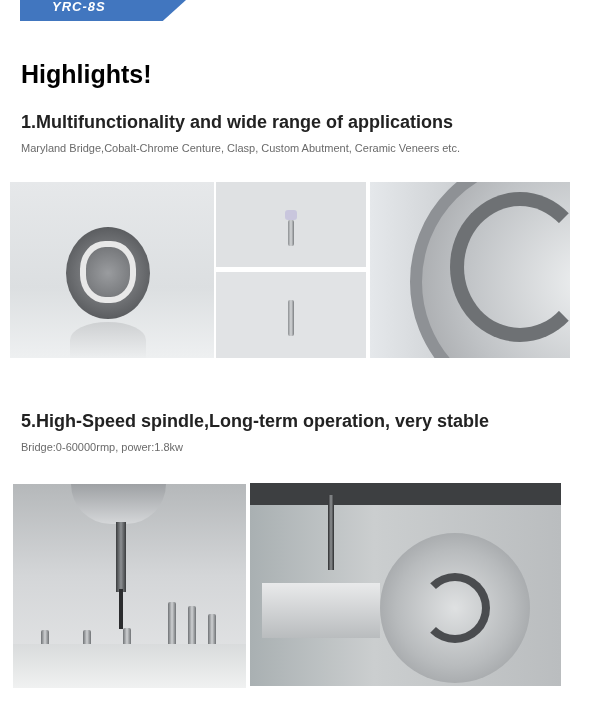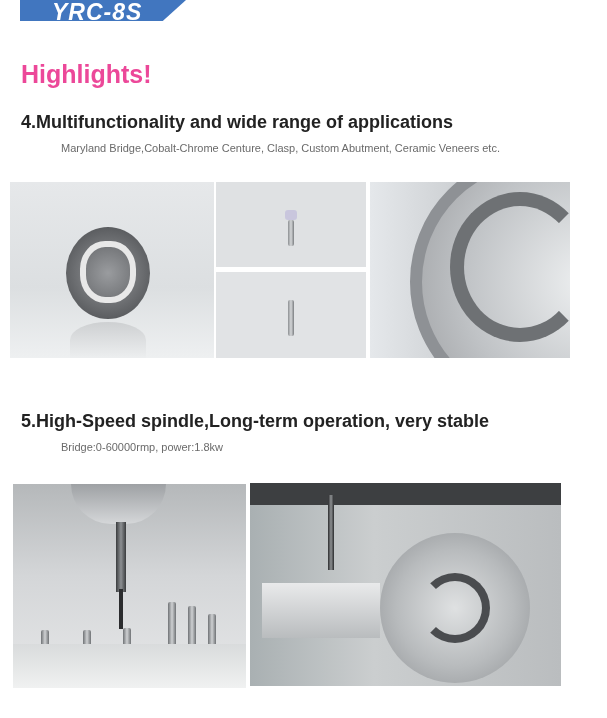--- a/index.html
+++ b/index.html
@@ -1,21 +1,21 @@
 <!DOCTYPE html>
 <html><head>
 <meta charset="utf-8">
 <style>
   html, body { margin:0; padding:0; background:#ffffff; }
   body { width:607px; height:718px; position:relative; overflow:hidden; font-family:"Liberation Sans", "DejaVu Sans", sans-serif; }
   .banner { position:absolute; left:20px; top:0; width:166px; height:21px; background:#4176bf; clip-path:polygon(0 0,100% 0,86% 100%,0 100%); }
-  .banner-text { position:absolute; left:52px; top:-1px; font-weight:bold; font-style:italic; font-size:23px; color:#ffffff; letter-spacing:1px;text-align:center; }
-  .title { position:absolute; left:21px; top:60px; font-size:25px; font-weight:bold; color:#ec4899; }
+  .banner-text { position:absolute; left:52px; top:-1px; font-weight:bold; font-style:italic; font-size:13px; color:#ffffff; letter-spacing:1px;text-align:center; }
+  .title { position:absolute; left:21px; top:60px; font-size:25px; font-weight:bold; color:#000000; }
   .h2 { position:absolute; left:21px; font-size:18px; font-weight:bold; color:#222222; }
-  .sub { position:absolute; left:21px; font-size:11px; color:#6a6a6a;margin-left:40px; }
+  .sub { position:absolute; left:21px; font-size:11px; color:#6a6a6a; }
   .photo { position:absolute; overflow:hidden; }
   
   .p-disc { left:10px; top:182px; width:204px; height:176px; background:linear-gradient(180deg,#e6e8ea 0%,#dcdfe1 60%,#eef0f1 100%); }
   .disc { position:absolute; left:56px; top:45px; width:84px; height:92px; border-radius:50%; background:radial-gradient(circle at 50% 50%,#9a9c9f 0%,#5e6063 70%,#3f4143 100%); }
   .disc-inner { position:absolute; left:14px; top:14px; width:56px; height:62px; border-radius:45%; border:6px solid #e8e8e8; box-sizing:border-box; }
   .disc-reflect { position:absolute; left:60px; top:140px; width:76px; height:36px; border-radius:50% 50% 0 0; background:linear-gradient(180deg,#c8cacc,#eceeef); opacity:.8; }
   .p-abut1 { left:216px; top:182px; width:150px; height:85px; background:#dfe1e3; }
   .p-abut2 { left:216px; top:272px; width:150px; height:86px; background:#e1e3e5; }
   .abut { position:absolute; left:72px; width:6px; background:linear-gradient(90deg,#8c8f92,#d5d7d9,#7b7e81); border-radius:2px; }
   .abut-top1 { position:absolute; left:69px; top:28px; width:12px; height:10px; background:#c9c6dd; border-radius:3px; }
@@ -36,21 +36,21 @@
   .m-disc-inner { position:absolute; left:40px; top:40px; width:70px; height:70px; border-radius:50%; border:8px solid #4a4c4f; box-sizing:border-box; border-left-color:transparent; }
 </style>
 </head>
 <body>
 
 <div class="banner"></div>
 <div class="banner-text">YRC-8S</div>
 
 <div class="title">Highlights!</div>
 
-<div class="h2" style="top:112px;">4.Multifunctionality and wide range of applications</div>
+<div class="h2" style="top:112px;">1.Multifunctionality and wide range of applications</div>
 <div class="sub" style="top:142px;">Maryland Bridge,Cobalt-Chrome Centure, Clasp, Custom Abutment, Ceramic Veneers etc.</div>
 
 <div class="photo p-disc" title="Cobalt-chrome disc with milled partial denture framework">
   <div class="disc">
       <div class="disc-inner"></div>
     </div>
   <div class="disc-reflect"></div>
 </div>
 <div class="photo p-abut1" title="Custom abutment with lavender top">
   <div class="abut-top1"></div>

